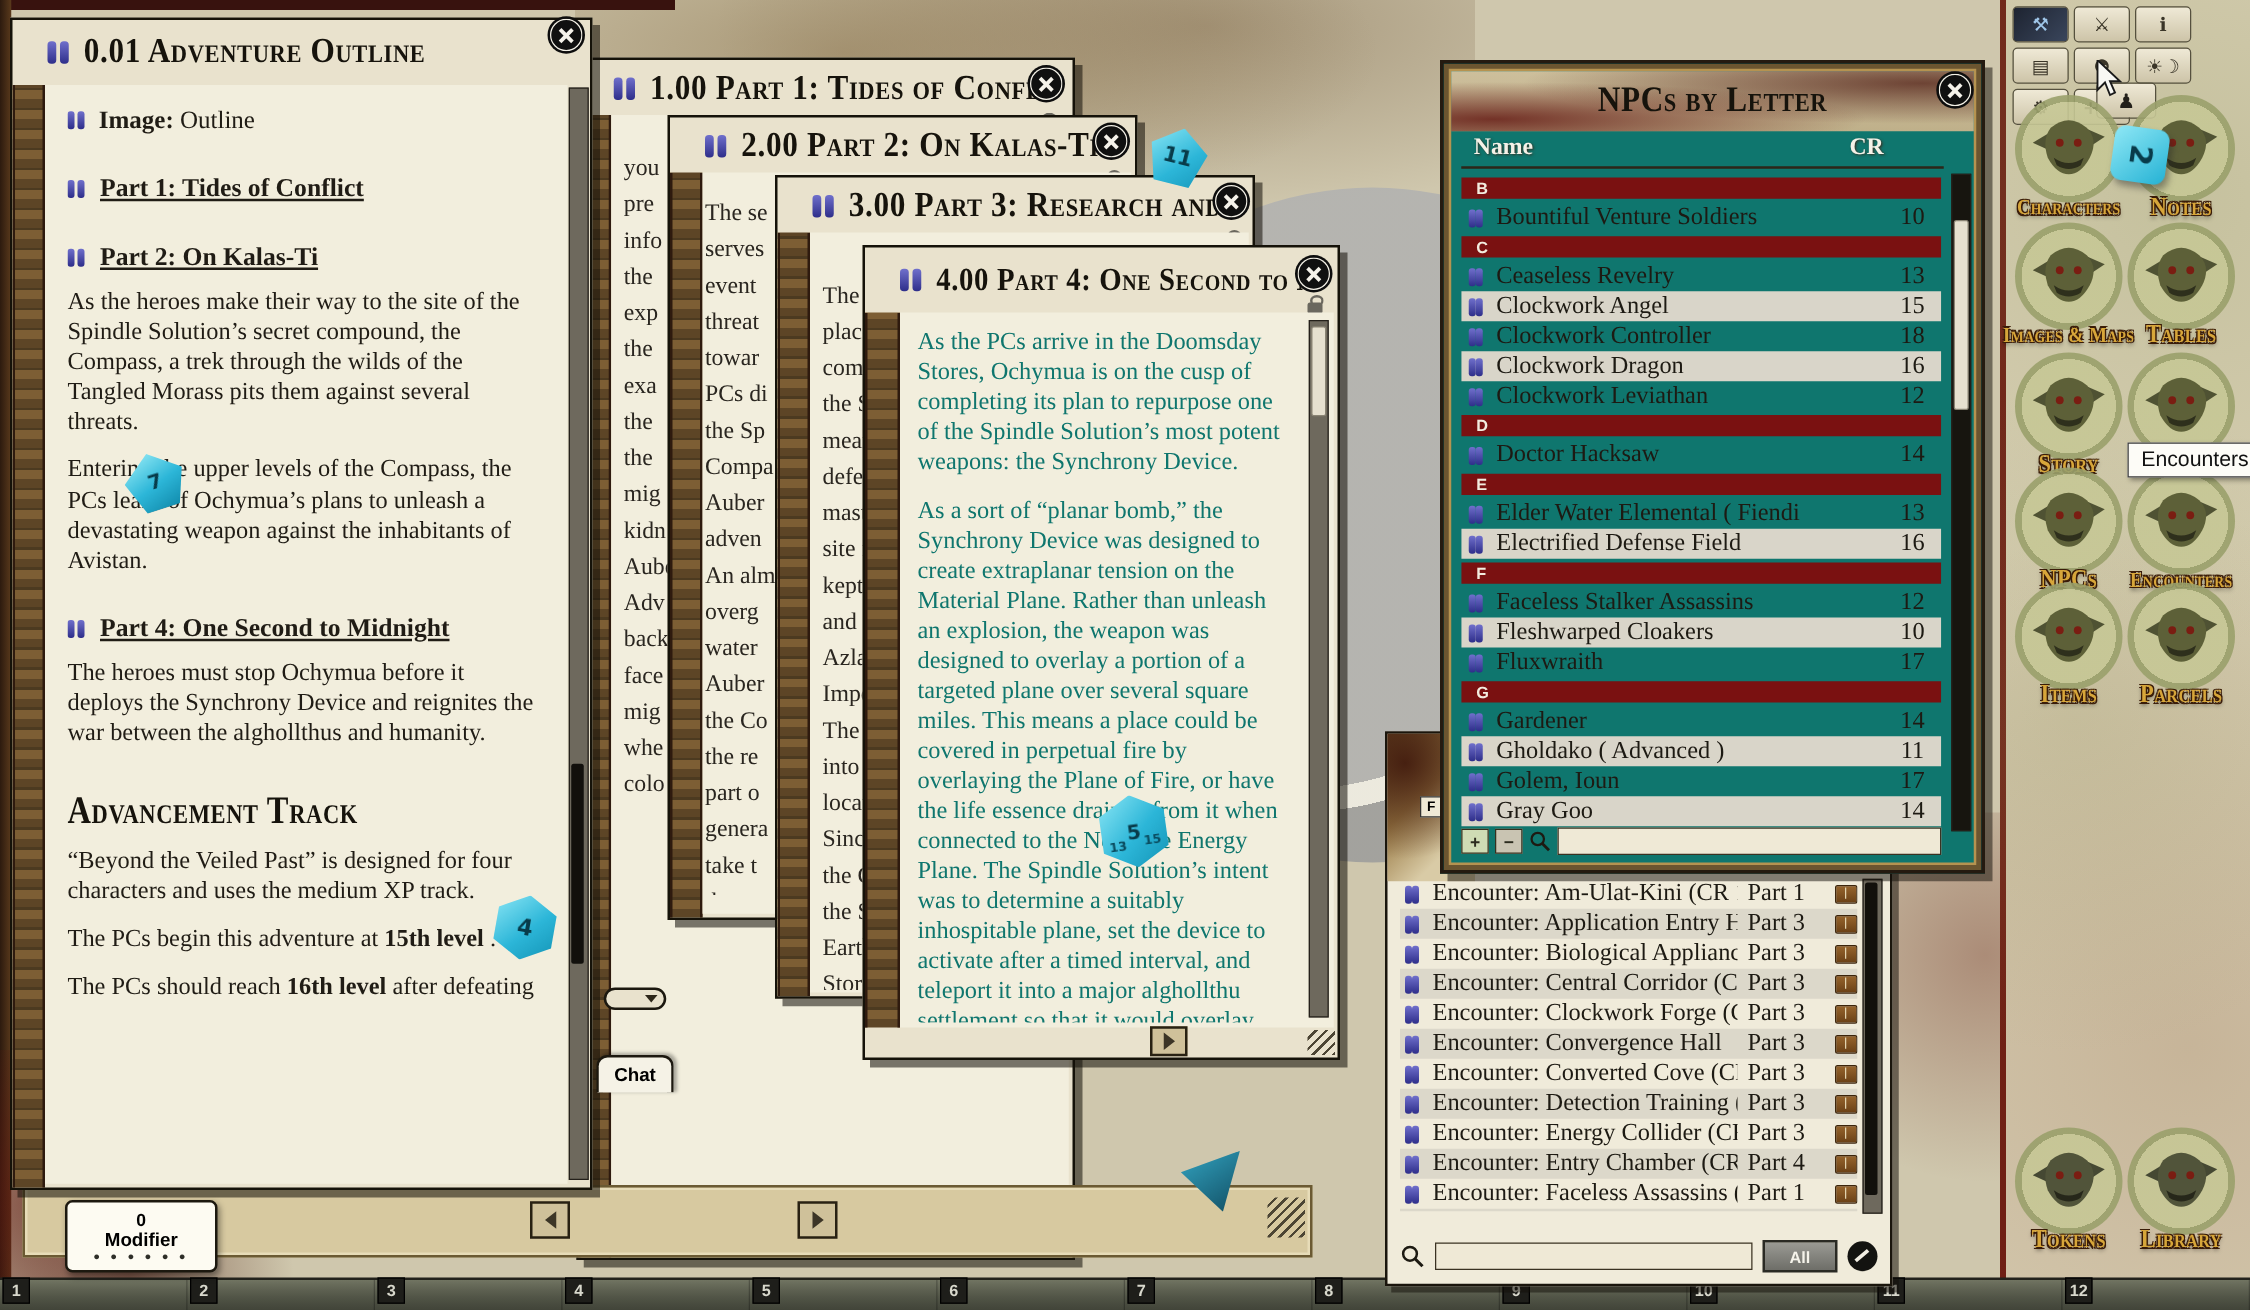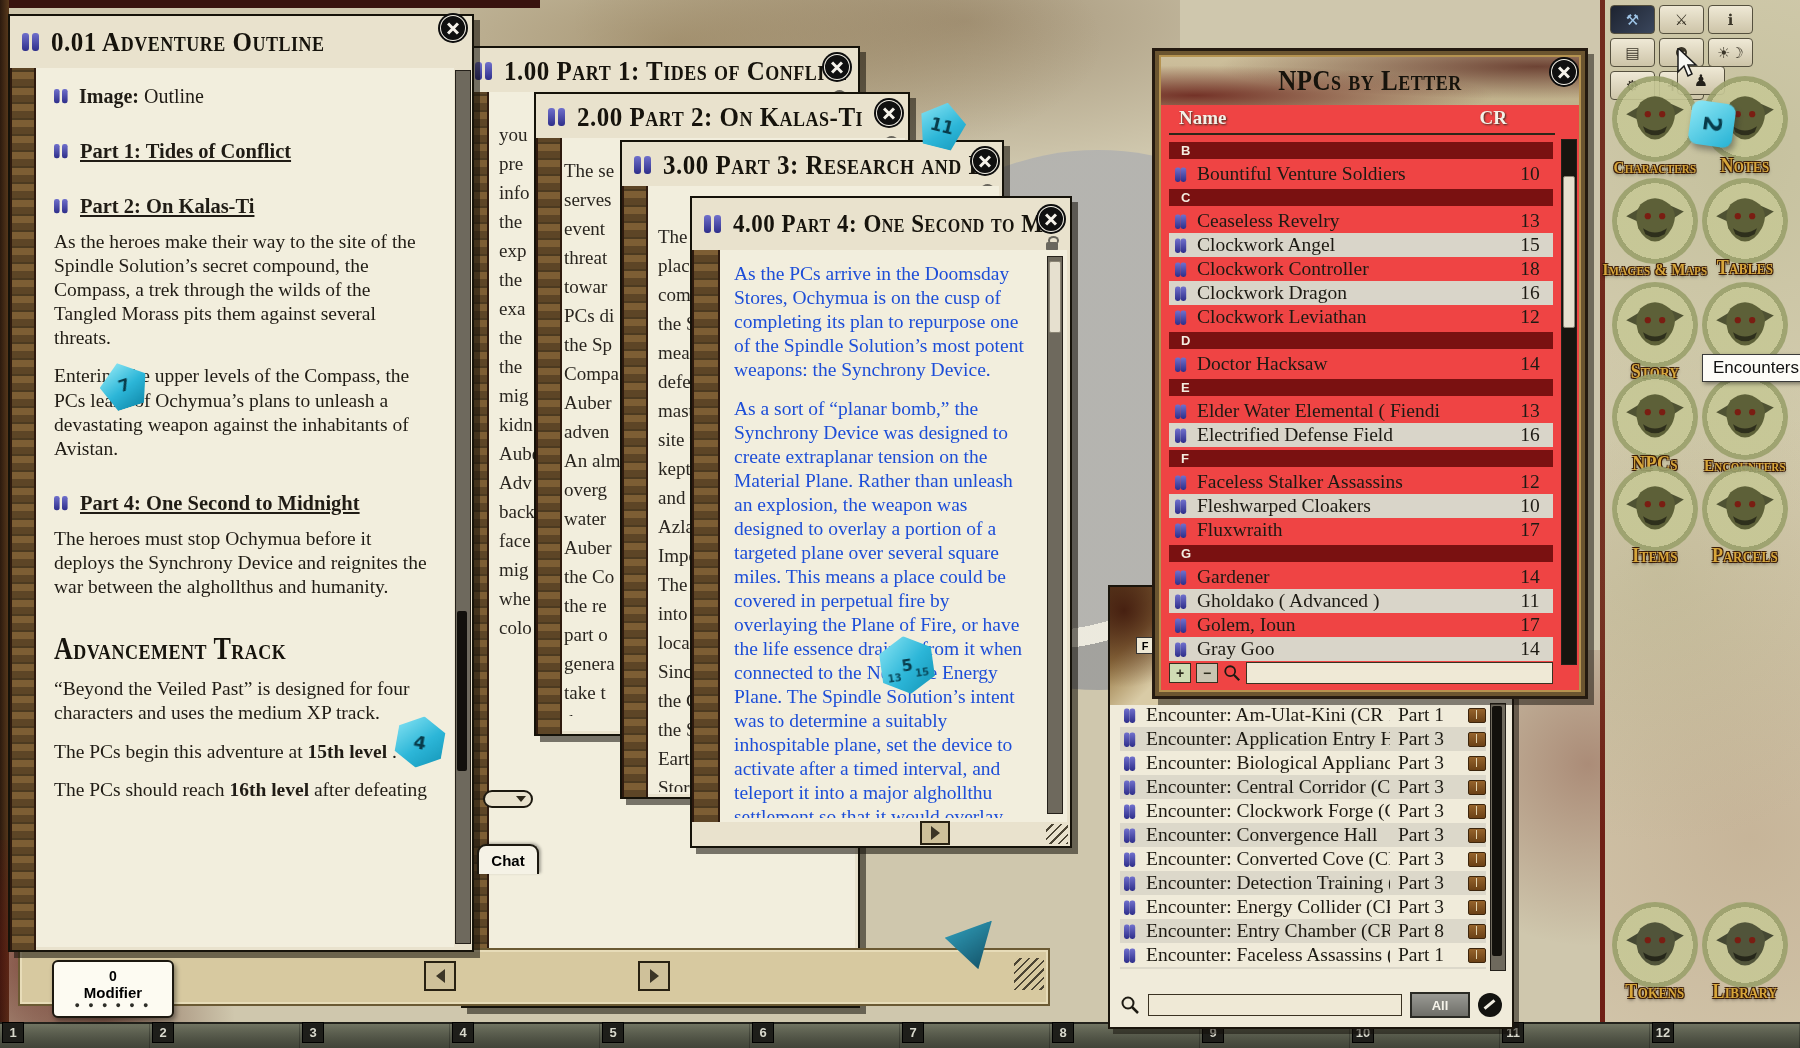--- a/index.html
+++ b/index.html
@@ -17,21 +17,21 @@
                radial-gradient(circle at 40% 90%,rgba(70,20,12,.5),transparent 55%);}
   .desk-flourish2{position:absolute;left:1500px;top:650px;width:110px;height:380px;
     background:radial-gradient(circle at 80% 30%,rgba(104,30,20,.35),transparent 65%);}
   .watermark{position:absolute;left:828px;top:150px;width:540px;height:540px;border-radius:50%;
     background:radial-gradient(circle at 38% 40%,#b2b2b0 0 57%,#efede3 57% 61%,#9e9e9c 61% 100%);
     opacity:.9;}
   
   .win{position:absolute;background:#e9e2cd;border:2px solid #151209;
        box-shadow:6px 6px 0 rgba(18,14,8,.55);}
   .tbar{position:absolute;left:0;top:0;right:0;height:46px;display:flex;align-items:center;
-        gap:12px;padding:0 12px;box-sizing:border-box;}
+        gap:12px;padding:0 28px;box-sizing:border-box;}
   .sc{font-family:"Liberation Serif",serif;font-weight:700;font-variant:small-caps;
       color:#16130c;letter-spacing:.5px;}
   .wtitle{font-size:25px;transform:scaleY(1.12);white-space:nowrap;overflow:hidden;}
   .ornate{position:absolute;width:26px;
     background:repeating-linear-gradient(0deg,#5d4526 0 7px,#7d5e34 7px 14px,#4c3a20 14px 16px);
     box-shadow:inset 2px 0 0 #2e1a0e, inset -2px 0 0 #2e1a0e;}
   .paper{position:absolute;background:#f2eedd;}
   .closex{position:absolute;width:26px;height:26px;border-radius:50%;background:#101010;
           box-shadow:0 0 0 2px #0d0d0d, inset 0 0 0 1px #f3f0e6;cursor:pointer;}
   .closex::before,.closex::after{content:"";position:absolute;left:6px;top:11.5px;width:14px;height:3px;
@@ -51,30 +51,30 @@
   
   .obody{position:absolute;overflow:hidden;font-size:19.5px;line-height:1.24;color:#201c15;}
   .imgline{display:flex;align-items:center;gap:8px;font-size:20px;margin:4px 0 30px 0;}
   .sechead{display:flex;align-items:center;gap:9px;margin:30px 0 10px 0;}
   .sechead .ht{font-weight:700;font-size:20.5px;text-decoration:underline;}
   .obody p{margin:0 0 14px 0;}
   .advhead{font-size:26px;margin:34px 0 12px 0;transform:scaleY(1.2);transform-origin:left;}
   
   .fragcol{position:absolute;overflow:hidden;font-size:19px;color:#2a2620;line-height:29px;
            white-space:nowrap;}
-  .p4text{position:absolute;overflow:hidden;font-size:19.5px;line-height:1.23;color:#1d4ed8;}
+  .p4text{position:absolute;overflow:hidden;font-size:19.5px;line-height:1.23;color:#0f766e;}
   .p4text p{margin:0 0 15px 0;}
   .navbtn{position:absolute;width:28px;height:26px;background:#cfc19a;border:2px solid #282112;
           display:flex;align-items:center;justify-content:center;cursor:pointer;}
   .tri-r{width:0;height:0;border-left:9px solid #3c3526;border-top:7px solid transparent;border-bottom:7px solid transparent;}
   .tri-l{width:0;height:0;border-right:9px solid #3c3526;border-top:7px solid transparent;border-bottom:7px solid transparent;}
   .grip{position:absolute;width:30px;height:32px;
         background:repeating-linear-gradient(135deg,transparent 0 4px,#4c4534 4px 6px);}
   
-  #npcwin{background:#ef4444;border:3px solid #241a10;
+  #npcwin{background:#0f766e;border:3px solid #241a10;
           box-shadow:inset 0 0 0 4px #6b5530, inset 0 0 0 6px #b59350, 6px 6px 0 rgba(18,14,8,.5);}
   #npcwin .head{position:absolute;left:6px;top:6px;right:6px;height:48px;
         background:radial-gradient(ellipse at 8% 80%,rgba(96,18,14,.8),transparent 55%),
                    radial-gradient(ellipse at 90% 20%,rgba(70,16,10,.7),transparent 60%),
                    linear-gradient(180deg,#cdbf9c,#bfb08a);
         display:flex;align-items:center;justify-content:center;}
   .npccols{position:absolute;left:24px;right:60px;top:56px;height:24px;display:flex;
         color:#f5f2e8;font-weight:700;font-size:19px;font-family:"Liberation Serif",serif;
         text-shadow:1px 1px 2px #3a3124;}
   .npccols .cr{margin-left:auto;margin-right:18px;}
@@ -443,21 +443,21 @@
         <div class="erow">
           <span class="linkic linkic-s" style="width:14px;height:16px;"></span>
           <span class="nm">Encounter: Energy Collider (CR 1</span>
           <span class="pt">Part 3</span>
           <span class="book"></span>
         </div>
 
         <div class="erow shade">
           <span class="linkic linkic-s" style="width:14px;height:16px;"></span>
           <span class="nm">Encounter: Entry Chamber (CR 1</span>
-          <span class="pt">Part 8</span>
+          <span class="pt">Part 4</span>
           <span class="book"></span>
         </div>
 
         <div class="erow">
           <span class="linkic linkic-s" style="width:14px;height:16px;"></span>
           <span class="nm">Encounter: Faceless Assassins (Cl</span>
           <span class="pt">Part 1</span>
           <span class="book"></span>
         </div>
 

